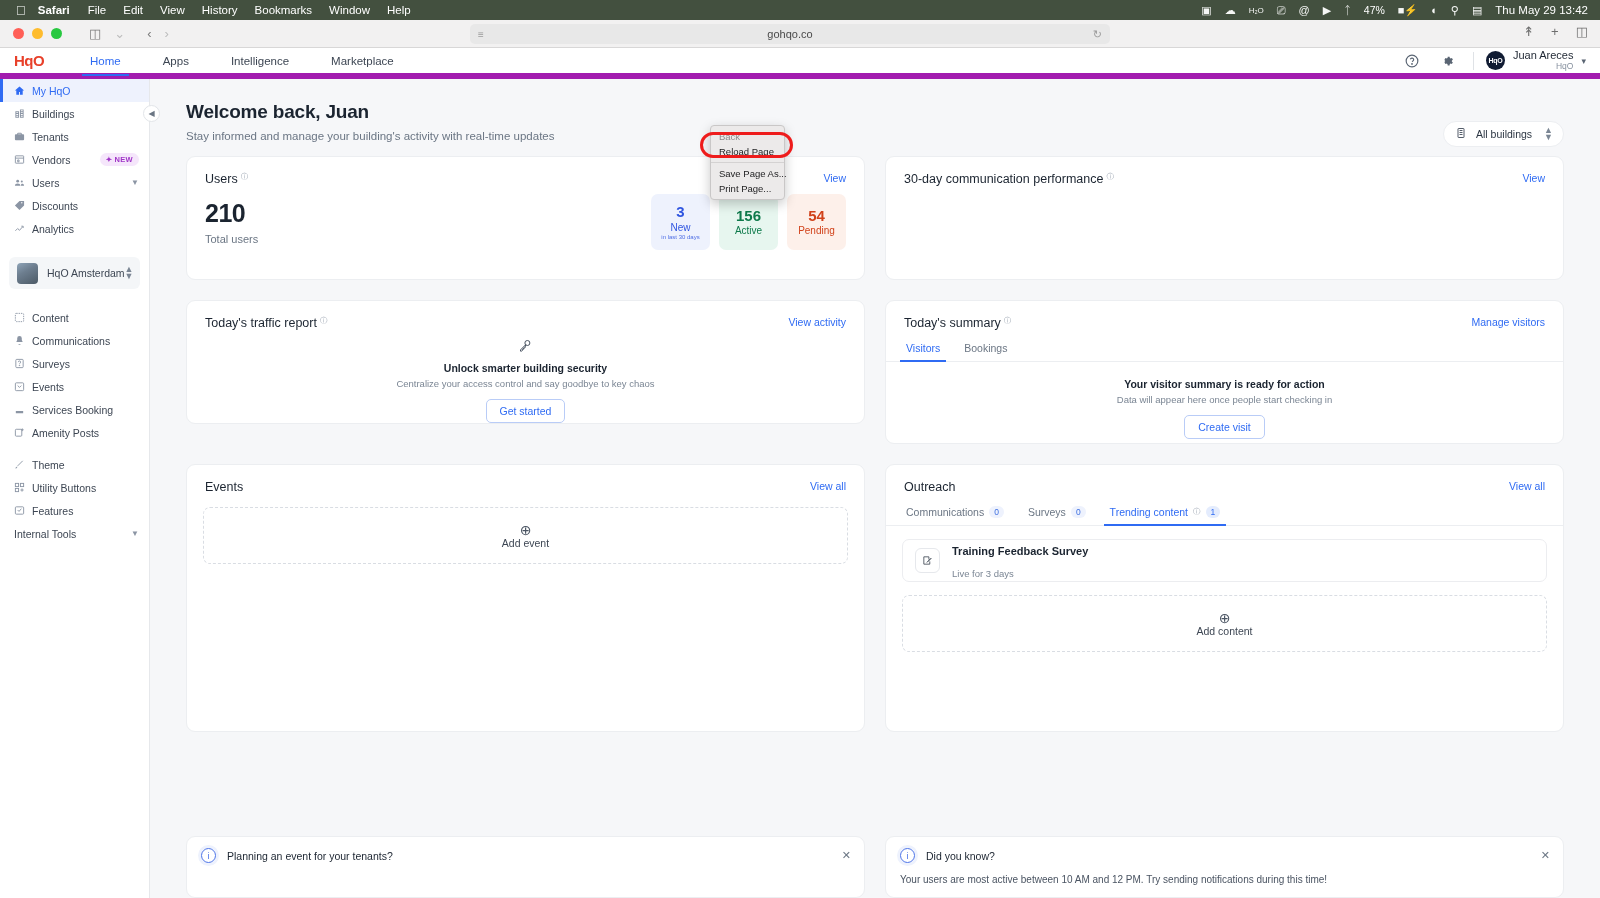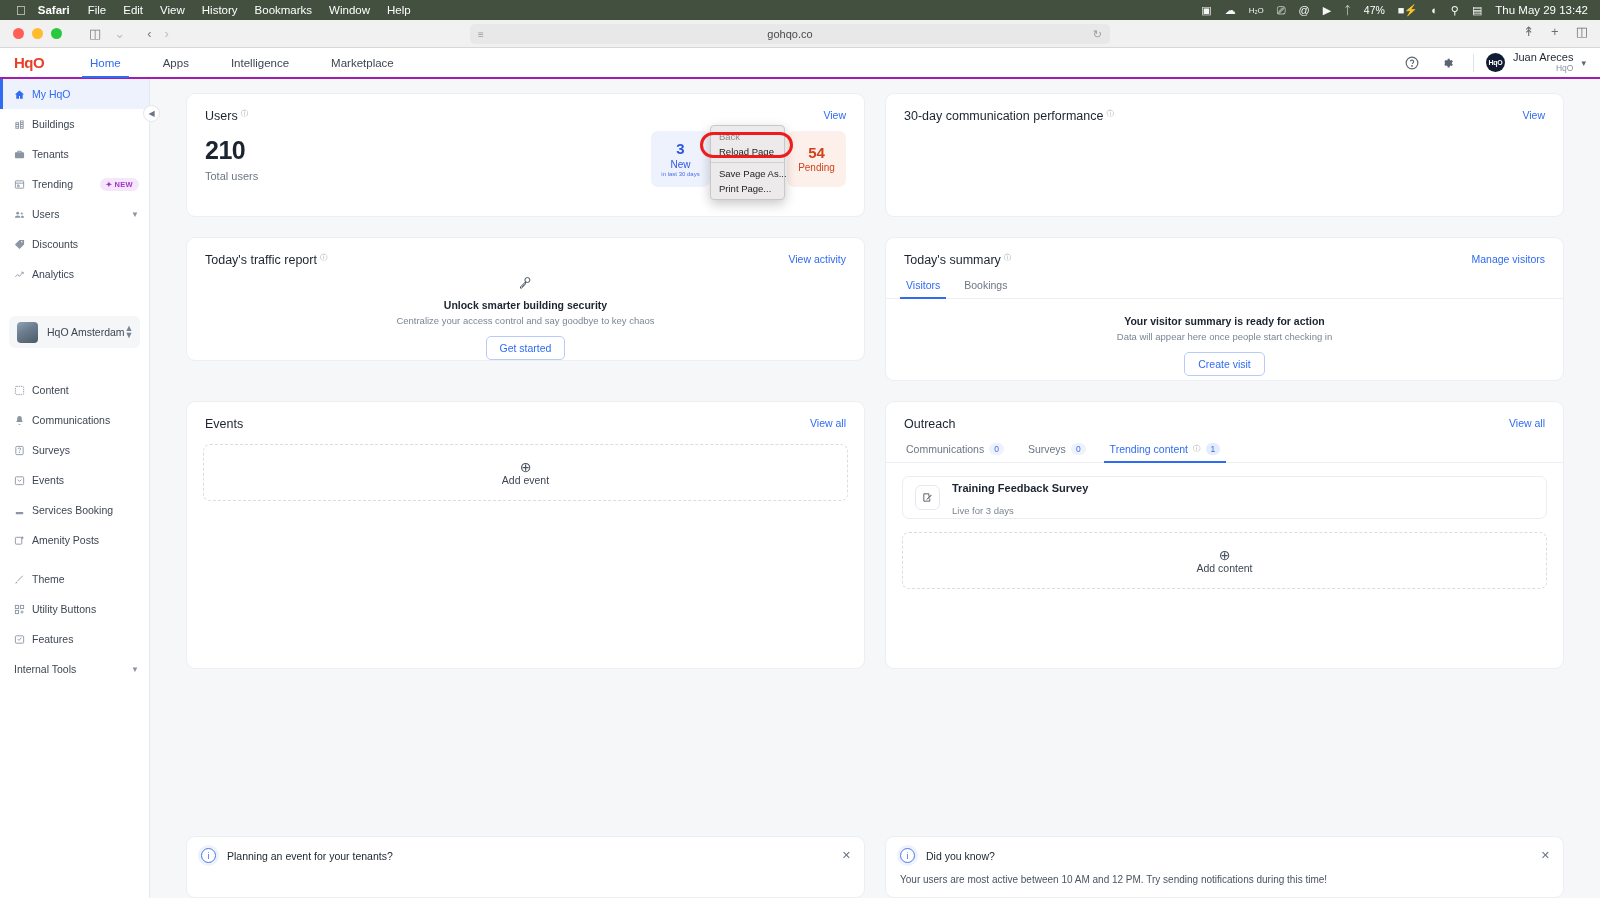--- a/index.html
+++ b/index.html
@@ -49,21 +49,21 @@
     display: flex; align-items: center; justify-content: center;
     font-size: 11px; color: #4a4a4a;
   }
   .urlbar .lock-ic { position: absolute; left: 8px; font-size: 10px; color: #9a9a9a; }
   .urlbar .reload-ic { position: absolute; right: 8px; font-size: 11px; color: #9a9a9a; }
   .chrome-right { position: absolute; right: 12px; top: 4px; display: flex; align-items: center; gap: 17px; color: #6e6e6e; font-size: 13px; }
 
   
   .app-header {
     position: absolute; top: 48px; left: 0; width: 1600px; height: 31px;
-    background: #fff; border-bottom: 2px solid #a21caf;
+    background: #fff; border-bottom: 6px solid #a21caf;
     display: flex; align-items: center;
     z-index: 30;
   }
   .logo {
     margin-left: 14px; width: 38px;
     color: #e8402a; font-weight: bold; font-size: 15px; letter-spacing: -.5px;
   }
   .top-nav { display: flex; align-items: center; margin-left: 30px; height: 31px; }
   .top-nav a {
     font-size: 11.5px; color: #3d4653; text-decoration: none;
@@ -89,40 +89,40 @@
   .userblock .uo { font-size: 8.5px; color: #8892a0; }
   .caret-dn { margin-left: 8px; color: #5a6573; font-size: 9px; }
 
   
   .sidebar {
     position: absolute; top: 79px; left: 0; width: 150px; height: 819px;
     background: #fff; border-right: 1px solid #e6e8eb;
     z-index: 20; overflow: hidden;
   }
   .snav-item {
-    display: flex; align-items: center; height: 30px;
+    display: flex; align-items: center; height: 23px;
     padding: 0 10px 0 14px; font-size: 10.5px; color: #3d4653;
     position: relative; cursor: default;
   }
   .snav-item .sic { width: 16px; display: flex; align-items: center; color: #8b95a4; font-size: 11px; }
   .snav-item .slabel { margin-left: 2px; white-space: nowrap; }
   .snav-item.active { background: #eef2fd; color: #2f6bf3; }
   .snav-item.active .sic { color: #2f6bf3; }
   .snav-item.active:before {
     content: ''; position: absolute; left: 0; top: 0; bottom: 0; width: 3px; background: #2f6bf3;
   }
   .badge-new {
     margin-left: auto; background: #f5e6fb; color: #a035c7;
     font-size: 7.5px; font-weight: bold; border-radius: 9px;
     padding: 2px 6px; letter-spacing: .3px; white-space: nowrap; text-align: right;
   }
   .chev-sm { margin-left: auto; color: #8b95a4; font-size: 8px; }
   .sidebar-gap { height: 9px; }
   .building-switcher {
-    margin: 18px 9px; height: 32px; border-radius: 6px; background: #f4f6f8;
+    margin: 8px 9px; height: 32px; border-radius: 6px; background: #f4f6f8;
     display: flex; align-items: center; padding: 0 8px;
   }
   .building-thumb {
     width: 21px; height: 21px; border-radius: 4px;
     background: linear-gradient(150deg, #8fa4b8 0%, #6d7e8f 40%, #4c5a66 100%);
     flex-shrink: 0;
   }
   .building-name { font-size: 10.5px; color: #3d4653; margin-left: 9px; white-space: nowrap; }
   .switch-ic { margin-left: auto; color: #7b8694; font-size: 9px; line-height: .8; text-align: center; }
   .collapse-btn {
@@ -387,21 +387,21 @@
     <span class="slabel">Tenants</span>
   </div>
 
   <div class="snav-item">
     <span class="sic">
       <svg width="11" height="11" viewBox="0 0 24 24" fill="none" stroke="currentColor" stroke-width="2">
           <rect x="3" y="4" width="18" height="16" rx="1"></rect>
           <path d="M3 9h18M8 13h3v4H8z"></path>
         </svg>
     </span>
-    <span class="slabel">Trending</span>
+    <span class="slabel">Vendors</span>
     <span class="badge-new">✦ <span>NEW</span></span>
   </div>
 
   <div class="snav-item">
     <span class="sic">
       <svg width="11" height="11" viewBox="0 0 24 24" fill="currentColor">
           <circle cx="8" cy="9" r="3"></circle>
           <circle cx="17" cy="10" r="2.2"></circle>
           <path d="M2 19c0-3.3 2.7-5 6-5s6 1.7 6 5H2zM15 19c0-2 .6-3.4 1.8-4.2 2.6-.3 5.2.9 5.2 4.2h-7z"></path>
         </svg>
@@ -526,20 +526,24 @@
   <div class="snav-item" style="padding-left:14px">
     <span class="slabel" style="margin-left:0;color:#3d4653">Internal Tools</span>
     <span class="chev-sm">▼</span>
   </div>
 </div>
 
 <div class="collapse-btn">◀</div>
 
 <div class="main">
 
+  <div class="welcome">
+    <h1>Welcome back, Juan</h1>
+    <p>Stay informed and manage your building's activity with real-time updates</p>
+  </div>
 
   <div class="bld-filter">
     <span class="bic">
       <svg width="12" height="12" viewBox="0 0 24 24" fill="none" stroke="currentColor" stroke-width="1.8">
           <rect x="6" y="3" width="12" height="18" rx="1"></rect>
           <path d="M9 7h6M9 11h6M9 15h6"></path>
         </svg>
     </span>
     <span>All buildings</span>
     <span class="sw">▲<br>▼</span>

